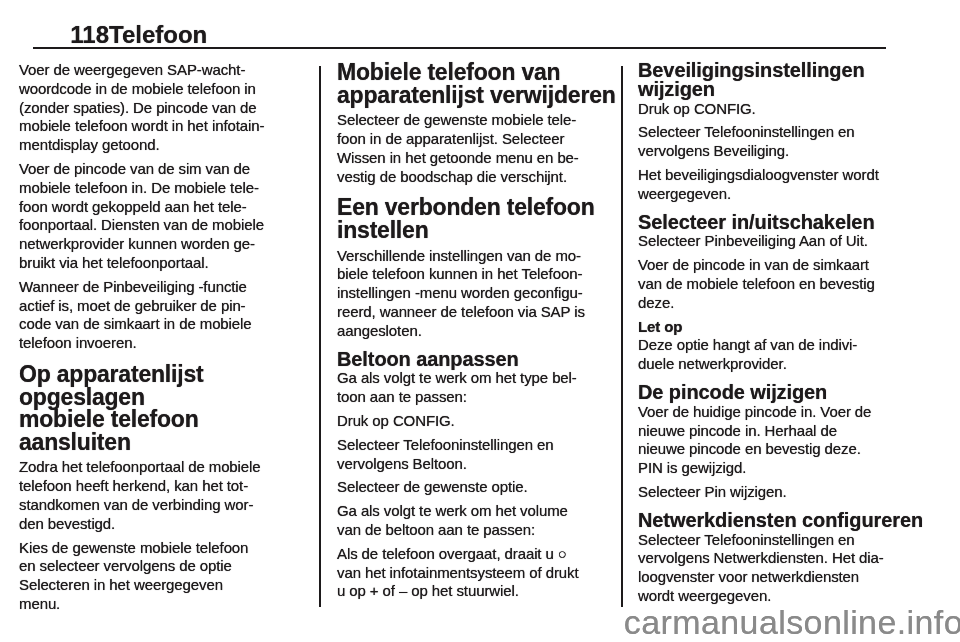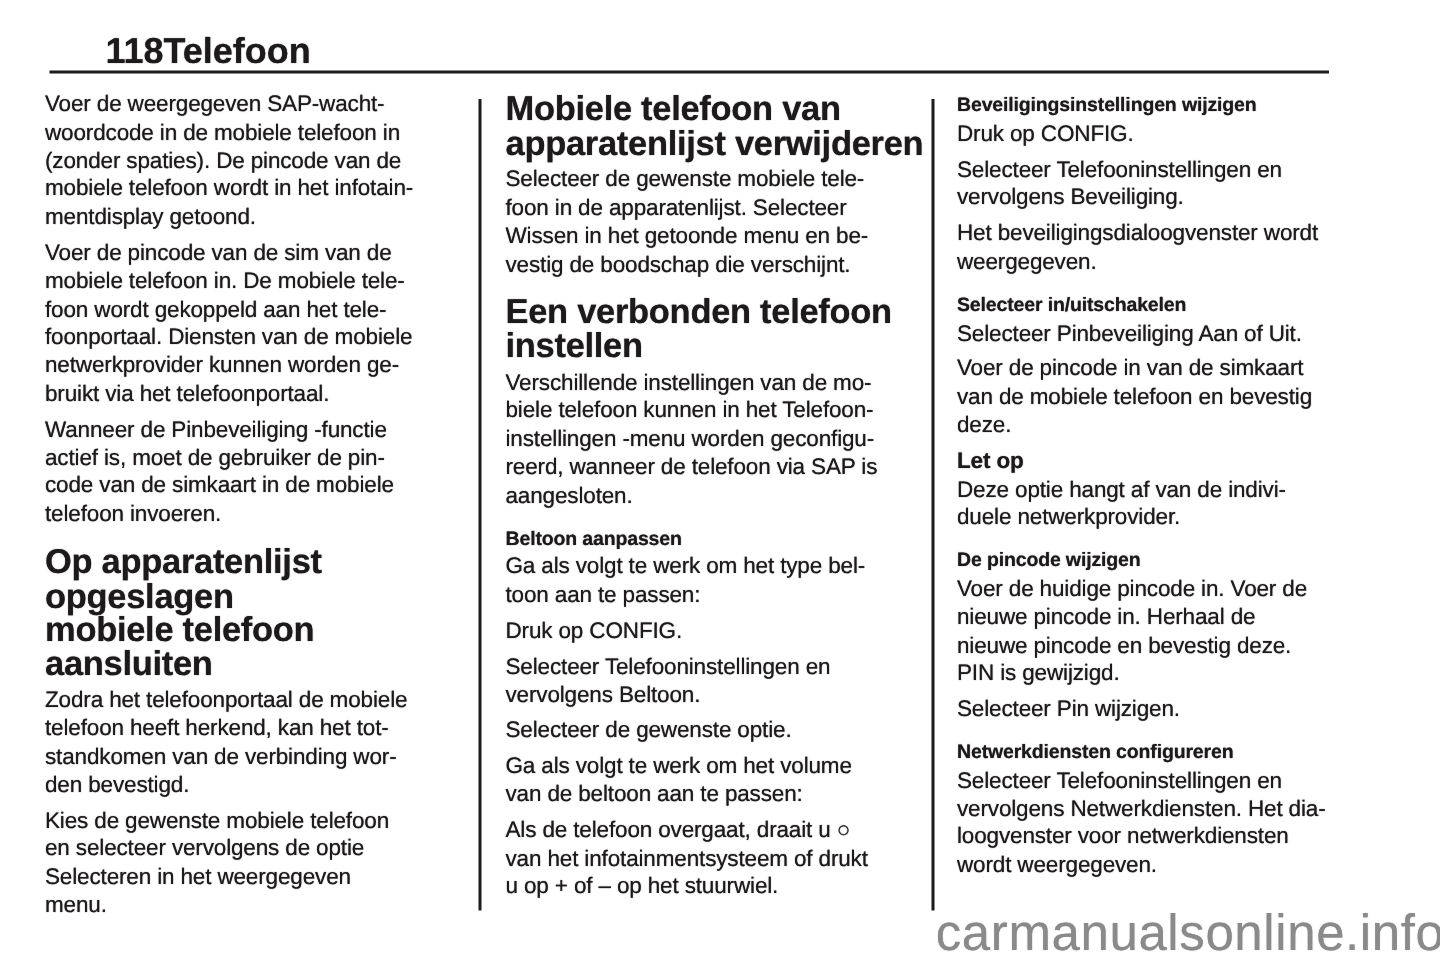--- a/index.html
+++ b/index.html
@@ -7,27 +7,27 @@
     position:relative;width:960px;height:642px;background:#ffffff;
     font-family:"Liberation Sans",sans-serif;color:#1d1a1b;
     overflow:hidden;filter:blur(0.35px);
   }
   .hdr{position:absolute;left:35px;top:21px;font-size:24px;font-weight:700;
        text-shadow:0 0 0.7px rgba(29,26,27,0.85);text-align:right;}
   .pnum{display:inline-block;width:74px;}
   .rule{position:absolute;left:33px;top:47px;width:853px;height:2px;background:#1d1a1b;}
   .col{position:absolute;top:61px;font-size:15px;line-height:18.8px;
        letter-spacing:-0.1px;text-shadow:0 0 0.7px rgba(29,26,27,0.85);}
-  .col1{left:30px;width:286px;}
+  .col1{left:19px;width:286px;}
   .col2{left:337px;width:284px;}
   .col3{left:638px;width:300px;}
   .p{margin:0 0 5px 0;white-space:pre-line;}
   .h1{font-size:23px;line-height:22.6px;font-weight:700;margin:10px 0 5px 0;
       white-space:pre-line;letter-spacing:-0.2px;}
-  .h2{font-size:13px;font-weight:700;margin:9px 0 1px 0;white-space:pre-line;}
+  .h2{font-size:20px;font-weight:700;margin:9px 0 1px 0;white-space:pre-line;}
   .col .h1:first-child,.col .h2:first-child{margin-top:0;}
   .note{margin:5px 0 5px 0;}
   .note-title{font-weight:700;}
   .note-text{white-space:pre-line;}
   .vsep{position:absolute;top:66px;width:2px;height:541px;background:#1d1a1b;}
   .vsep1{left:319px;}
   .vsep2{left:621px;}
   .watermark{
     position:absolute;right:-3px;bottom:0px;font-size:34px;font-weight:400;
     color:#8a8a8a;letter-spacing:0.4px;white-space:nowrap;

